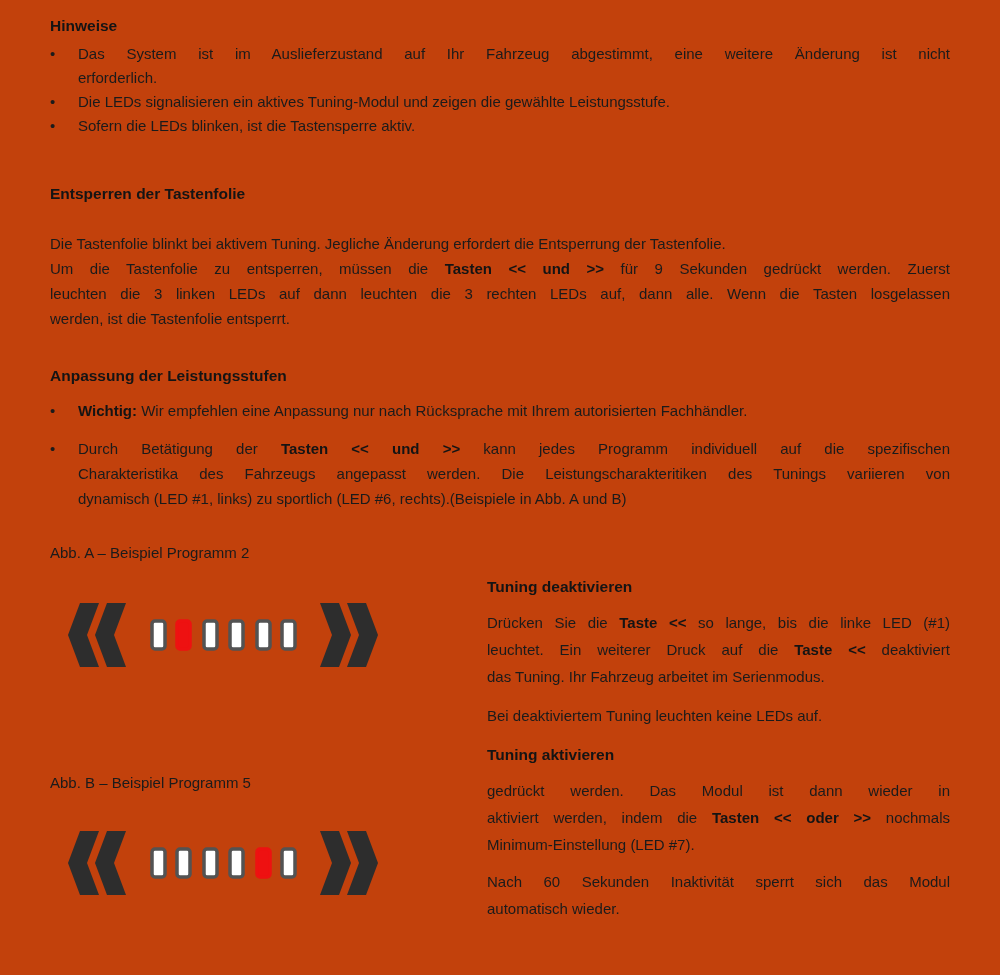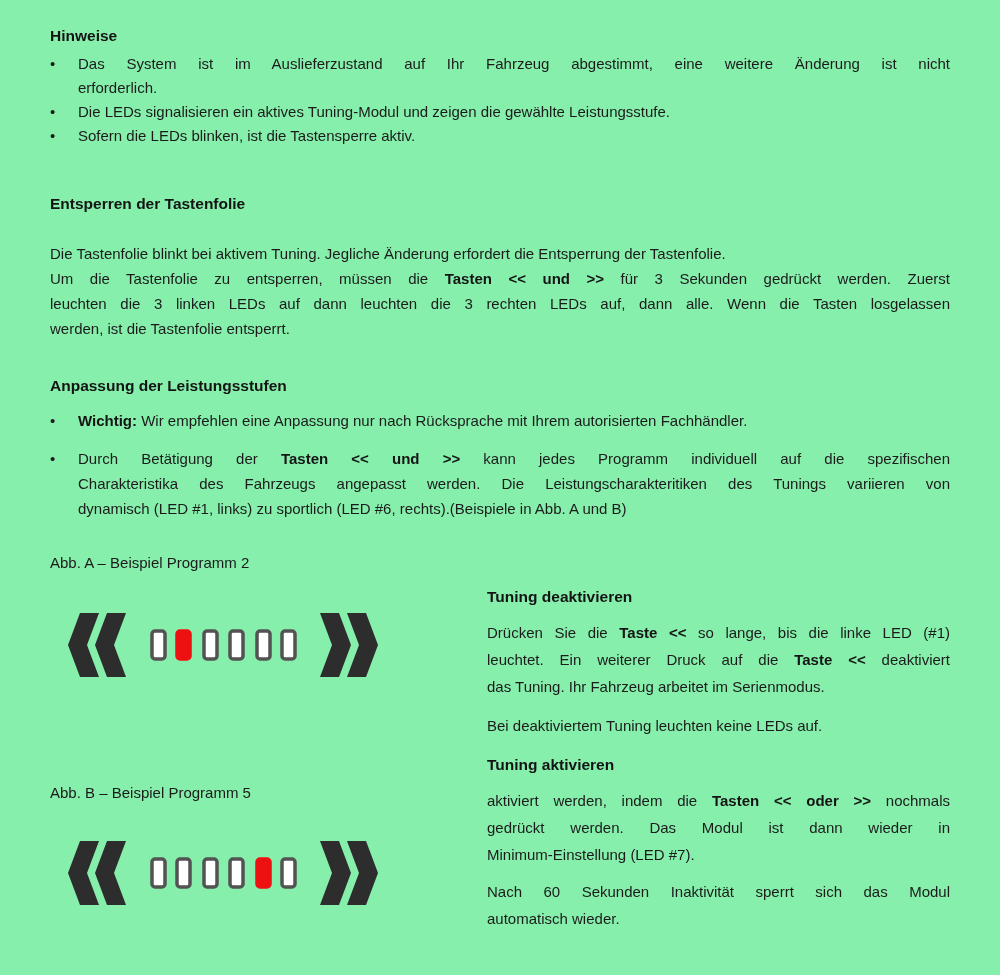--- a/index.html
+++ b/index.html
@@ -1,21 +1,21 @@
 <!DOCTYPE html>
 <html><head>
 <meta charset="utf-8">
 <style>
   html,body { margin:0; padding:0; background:#ffffff; }
   .page {
     position:relative;
     width:1000px; height:975px;
     box-sizing:border-box;
-    padding:26px 50px 0 50px;
-    background:#86efac;
+    padding:16px 50px 0 50px;
+    background:#c2410c;
     font-family:"Liberation Sans", sans-serif;
     font-size:15px;
     color:#1b1b1b;
     overflow:hidden;
   }
   h3 {
     margin:0;
     font-size:15.5px;
     line-height:20px;
     font-weight:700;
@@ -73,21 +73,21 @@
     </div>
     <div class="bullet">
       <span class="dot">•</span>
       <div class="btext n">Sofern die LEDs blinken, ist die Tastensperre aktiv.</div>
     </div>
   </div>
 
   <h3 class="h-entsperren">Entsperren der Tastenfolie</h3>
   <div class="para">
     <div class="n">Die Tastenfolie blinkt bei aktivem Tuning. Jegliche Änderung erfordert die Entsperrung der Tastenfolie.</div>
-    <div class="j"><span>Um die Tastenfolie zu entsperren, müssen die </span><b>Tasten &lt;&lt; und &gt;&gt;</b><span> für 3 Sekunden gedrückt werden. Zuerst</span></div>
+    <div class="j"><span>Um die Tastenfolie zu entsperren, müssen die </span><b>Tasten &lt;&lt; und &gt;&gt;</b><span> für 9 Sekunden gedrückt werden. Zuerst</span></div>
     <div class="j">leuchten die 3 linken LEDs auf dann leuchten die 3 rechten LEDs auf, dann alle. Wenn die Tasten losgelassen</div>
     <div class="n">werden, ist die Tastenfolie entsperrt.</div>
   </div>
 
   <h3 class="h-anpassung">Anpassung der Leistungsstufen</h3>
   <div class="bullets2">
     <div class="bullet bullet25">
       <span class="dot">•</span>
       <div class="btext">
         <div class="n"><b>Wichtig:</b><span> Wir empfehlen eine Anpassung nur nach Rücksprache mit Ihrem autorisierten Fachhändler.</span></div>
@@ -154,22 +154,22 @@
         <div class="j"><span>Drücken Sie die </span><b>Taste &lt;&lt;</b><span> so lange, bis die linke LED (#1)</span></div>
         <div class="j"><span>leuchtet. Ein weiterer Druck auf die </span><b>Taste &lt;&lt;</b><span> deaktiviert</span></div>
         <div class="n">das Tuning. Ihr Fahrzeug arbeitet im Serienmodus.</div>
       </div>
       <div class="rp rp2">
         <div class="n">Bei deaktiviertem Tuning leuchten keine LEDs auf.</div>
       </div>
 
       <h3 class="h-aktivieren">Tuning aktivieren</h3>
       <div class="rp rp3">
+        <div class="j">gedrückt werden. Das Modul ist dann wieder in</div>
         <div class="j"><span>aktiviert werden, indem die </span><b>Tasten &lt;&lt; oder &gt;&gt;</b><span> nochmals</span></div>
-        <div class="j">gedrückt werden. Das Modul ist dann wieder in</div>
         <div class="n">Minimum-Einstellung (LED #7).</div>
       </div>
       <div class="rp rp4">
         <div class="j">Nach 60 Sekunden Inaktivität sperrt sich das Modul</div>
         <div class="n">automatisch wieder.</div>
       </div>
     </div>
   </div>
 
 </div>

